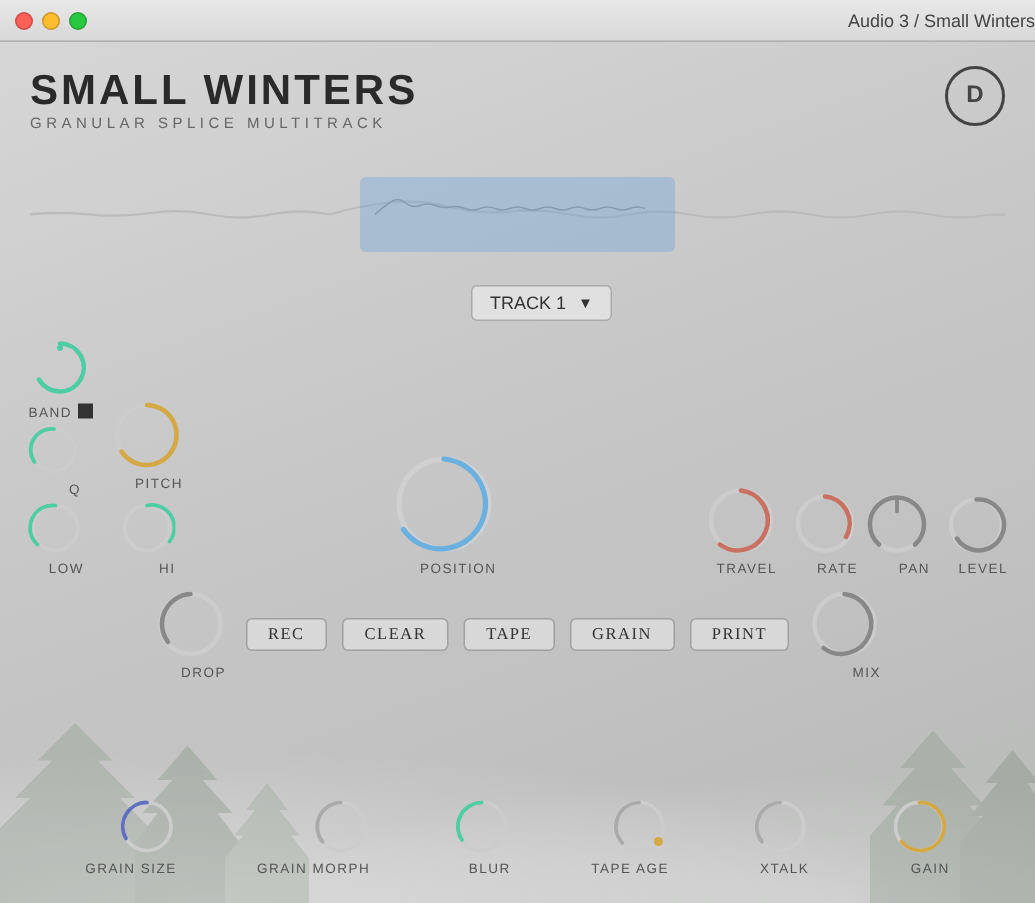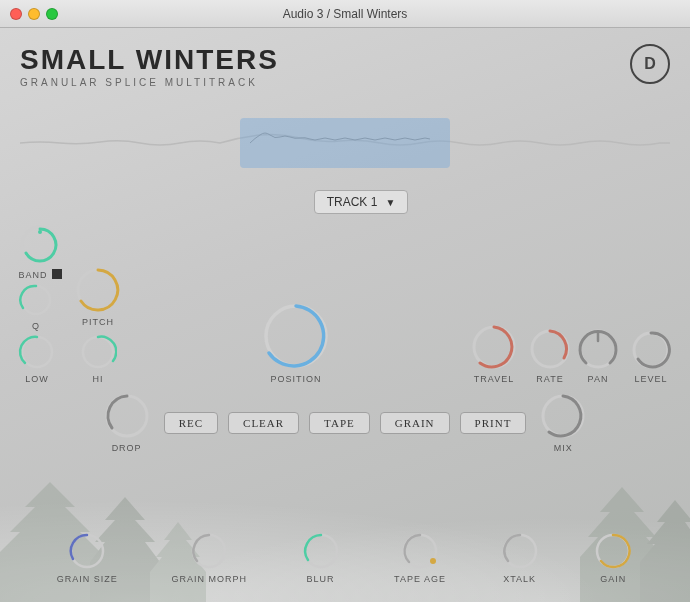--- a/index.html
+++ b/index.html
@@ -11,21 +11,21 @@
       overflow: hidden;
     }
 
     
     .title-bar {
       width: 100%;
       height: 28px;
       background: linear-gradient(to bottom, #e8e8e8, #d8d8d8);
       display: flex;
       align-items: center;
-      justify-content: center;
+      justify-content: flex-end;
       border-bottom: 1px solid #b0b0b0;
       position: relative;
     }
     .title-bar-buttons {
       position: absolute;
       left: 10px;
       display: flex;
       gap: 6px;
       align-items: center;
     }
@@ -188,21 +188,21 @@
       background: #333;
       display: inline-block;
       margin-left: 4px;
       vertical-align: middle;
     }
 
     
     .knob-container {
       display: flex;
       flex-direction: column;
-      align-items: center;
+      align-items: flex-end;
     }
   </style>
 </head>
 <body>
 
 <div class="title-bar">
   <div class="title-bar-buttons">
     <div class="tb-btn tb-close"></div>
     <div class="tb-btn tb-min"></div>
     <div class="tb-btn tb-max"></div>

